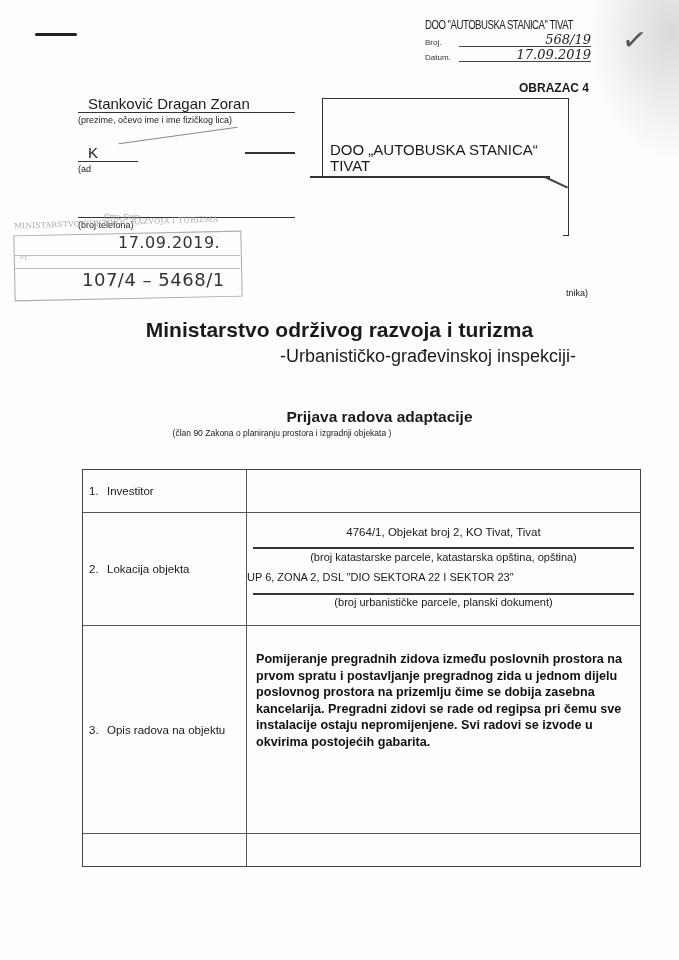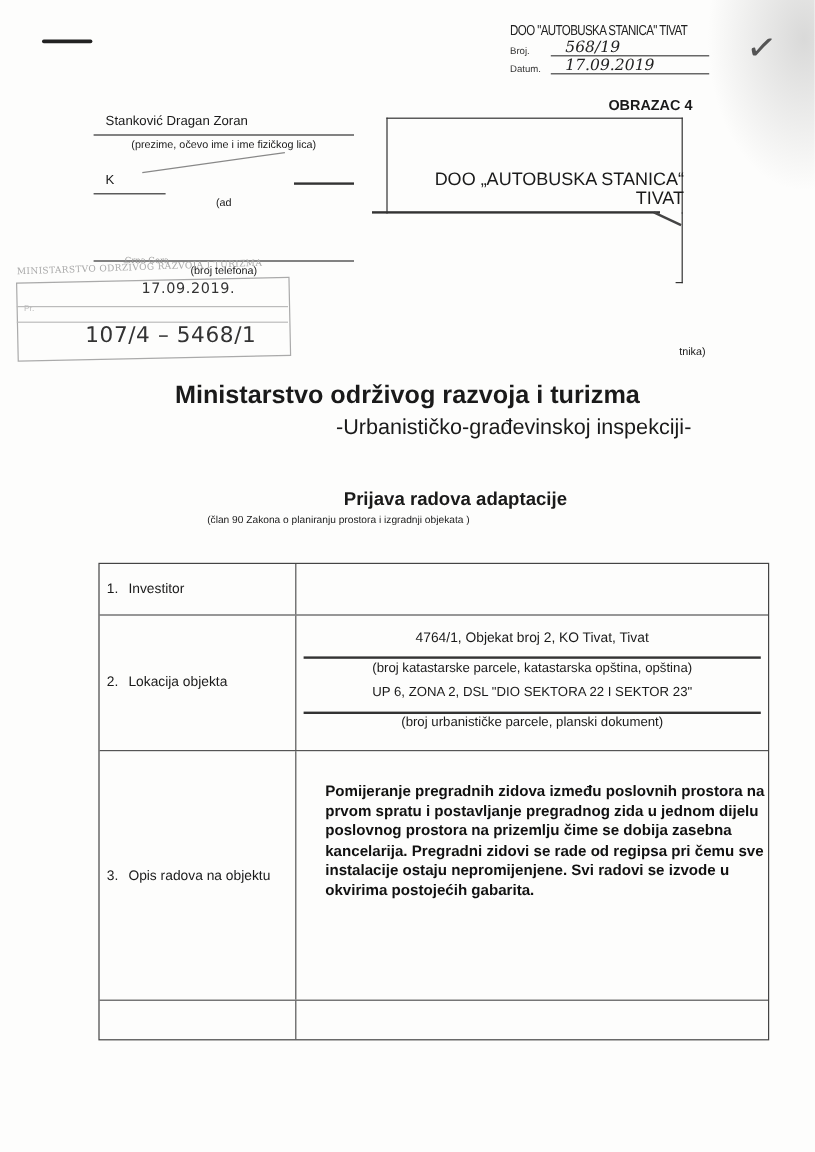--- a/index.html
+++ b/index.html
@@ -14,47 +14,47 @@
     position: absolute; right: 0; top: 0; width: 90px; height: 160px;
     background: radial-gradient(ellipse at 90% 20%, rgba(150,150,150,0.35), rgba(255,255,255,0) 70%);
   }
   .dash-mark { left: 35px; top: 33px; width: 42px; height: 3px; background: #222; border-radius: 2px; }
 
   
   .co-stamp { left: 425px; top: 18px; width: 170px; font-size: 11px; }
   .co-stamp .co-name { font-family: "Liberation Sans Narrow", "Liberation Sans", sans-serif; font-size: 12px; letter-spacing: -0.6px; transform: scaleX(0.8); transform-origin: left; white-space: nowrap; color:#222; }
   .co-stamp .row { display: flex; align-items: flex-end; margin-top: 1px; font-size: 8px; color: #333; }
   .co-stamp .row .lbl { width: 34px; }
-  .co-stamp .row .val { border-bottom: 1px solid #444; width: 120px; font-family: "DejaVu Serif", serif; font-style: italic; font-size: 13px; color: #222; padding-left: 12px; line-height: 13px; }
+  .co-stamp .row .val { border-bottom: 1px solid #444; width: 120px; font-family: "DejaVu Serif", serif; font-style: italic; font-size: 13px; color: #222; padding-left: 12px; line-height: 13px; text-align: right; }
 
   .checkmark { left: 622px; top: 22px; font-size: 30px; color: #555; font-family: "DejaVu Serif", serif; transform: rotate(8deg); }
 
-  .obrazac { left: 507px; top: 81px; font-size: 12px; font-weight: bold; }
+  .obrazac { left: 519px; top: 81px; font-size: 12px; font-weight: bold; }
 
   
   .applicant { left: 78px; top: 95px; width: 217px; font-size: 11.5px; }
-  .line-field { border-bottom: 1.5px solid #333; height: 17px; font-size: 11px; padding-left: 10px; }
-  .caption { font-size: 9px; margin-top: 2px; text-align: center; }
+  .line-field { border-bottom: 1.5px solid #333; height: 17px; font-size: 15px; padding-left: 10px; }
+  .caption { font-size: 9px; margin-top: 2px; }
 
   
   .addr-box { left: 322px; top: 98px; width: 245px; height: 79px; border-left: 1.5px solid #333; border-top: 1.5px solid #333; border-right: 1.5px solid #333; }
-  .addr-text { left: 330px; top: 142px; width: 240px; font-size: 15px; text-align: right; line-height: 16px; }
+  .addr-text { left: 330px; top: 142px; width: 240px; font-size: 15px; text-align: left; line-height: 16px; }
   .addr-under { left: 310px; top: 176px; width: 240px; height: 1.5px; background: #333; }
   .addr-bracket { left: 563px; top: 177px; width: 5px; height: 58px; border-right: 1.5px solid #333; border-bottom: 1.5px solid #333; }
   .addr-fold { left: 545px; top: 176px; width: 25px; height: 1.5px; background: #444; transform: rotate(25deg); transform-origin: left; }
   .tnika { left: 566px; top: 249px; font-size: 9px; margin-top: 39px; }
 
   
   .min-stamp { left: 6px; top: 213px; width: 236px; height: 88px; }
   .min-stamp .crna { position: absolute; left: 98px; top: 0px; font-family: "DejaVu Serif", serif; font-size: 7px; color: #999; }
   .min-stamp .minname { position: absolute; left: 8px; top: 5px; font-family: "DejaVu Serif", serif; font-size: 7.5px; color: #aaa; letter-spacing: 0.3px; transform: rotate(-2deg); white-space: nowrap; }
   .min-stamp .box { position: absolute; left: 8px; top: 20px; width: 226px; height: 64px; border: 1px solid #aaa; transform: rotate(-1.2deg); }
   .min-stamp .hline { position: absolute; left: 8px; width: 226px; height: 1px; background: #bbb; }
-  .min-stamp .date { position: absolute; left: 112px; top: 20px; font-family: "DejaVu Sans", sans-serif; font-size: 12px; color: #333; letter-spacing: 0.5px; }
-  .min-stamp .num { position: absolute; left: 65px; top: 56px; font-family: "DejaVu Sans", sans-serif; font-size: 18px; color: #333; letter-spacing: 0.5px; text-align: right; }
+  .min-stamp .date { position: absolute; left: 112px; top: 20px; font-family: "DejaVu Sans", sans-serif; font-size: 16px; color: #333; letter-spacing: 0.5px; }
+  .min-stamp .num { position: absolute; left: 76px; top: 56px; font-family: "DejaVu Sans", sans-serif; font-size: 18px; color: #333; letter-spacing: 0.5px; text-align: right; }
   .min-stamp .pr { position: absolute; left: 14px; top: 41px; font-size: 7px; color: #bbb; }
 
   
   .ministry { left: 0; top: 318px; width: 679px; text-align: center; font-size: 21px; font-weight: bold; }
   .inspection { left: 280px; top: 346px; font-size: 18px; }
   .form-title { left: 0; top: 408px; width: 679px; text-align: center; font-size: 15.5px; font-weight: bold; padding-left: 40px; }
   .law { left: 0; top: 428px; width: 564px; text-align: center; font-size: 8.5px; }
 
   
   .tbl { left: 82px; top: 469px; width: 557px; border: 1.5px solid #444; }
@@ -62,25 +62,25 @@
   .tr:first-child { border-top: none; }
   .tdl { width: 164px; border-right: 1.2px solid #555; font-size: 11.5px; display: flex; align-items: center; padding-left: 6px; box-sizing: border-box; }
   .tdl .n { width: 18px; }
   .tdr { flex: 1; font-size: 12px; position: relative; }
   .r1 { height: 42px; }
   .r1 .tdr { text-align: center; padding-top: 6px; font-size: 12.5px; }
   .r2 { height: 112px; }
   .r2 .tdr .v1 { position: absolute; top: 13px; left: 0; right: 0; text-align: center; font-size: 11.5px; }
   .r2 .tdr .u1 { position: absolute; top: 34px; left: 6px; right: 6px; height: 1.5px; background: #333; }
   .r2 .tdr .c1 { position: absolute; top: 38px; left: 0; right: 0; text-align: center; font-size: 11px; }
-  .r2 .tdr .v2 { position: absolute; top: 58px; left: 0; right: 0; text-align: center; font-size: 11px; }
+  .r2 .tdr .v2 { position: absolute; top: 58px; left: 0; right: 0; font-size: 11px; }
   .r2 .tdr .u2 { position: absolute; top: 80px; left: 6px; right: 6px; height: 1.5px; background: #333; }
   .r2 .tdr .c2 { position: absolute; top: 83px; left: 0; right: 0; text-align: center; font-size: 11px; }
   .r3 { height: 207px; }
-  .r3 .tdr .desc { position: absolute; left: 9px; top: 25px; width: 390px; font-size: 12.6px; font-weight: bold; line-height: 16.5px; color: #111; margin-left: 15px; }
+  .r3 .tdr .desc { position: absolute; left: 9px; top: 25px; width: 390px; font-size: 12.6px; font-weight: bold; line-height: 16.5px; color: #111; }
   .r4 { height: 32px; }
 </style>
 </head>
 <body>
 
 <div class="shadow-right"></div>
 <div class="abs dash-mark"></div>
 
 <div class="abs co-stamp">
   <div class="co-name">DOO "AUTOBUSKA STANICA" TIVAT</div>

